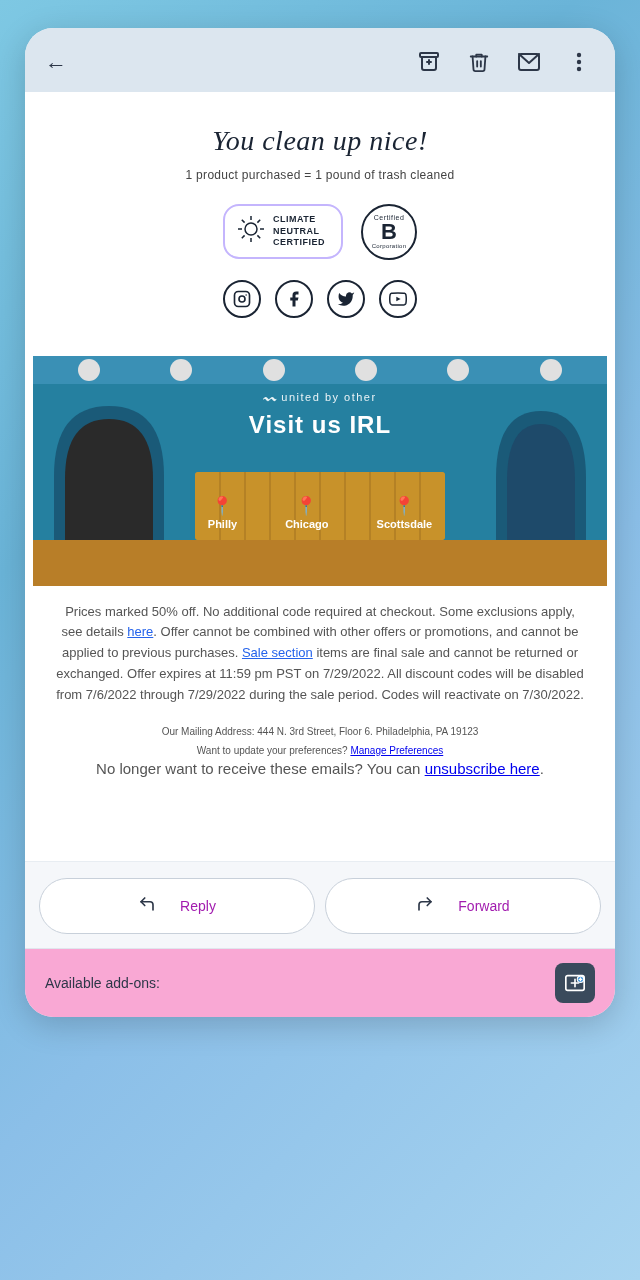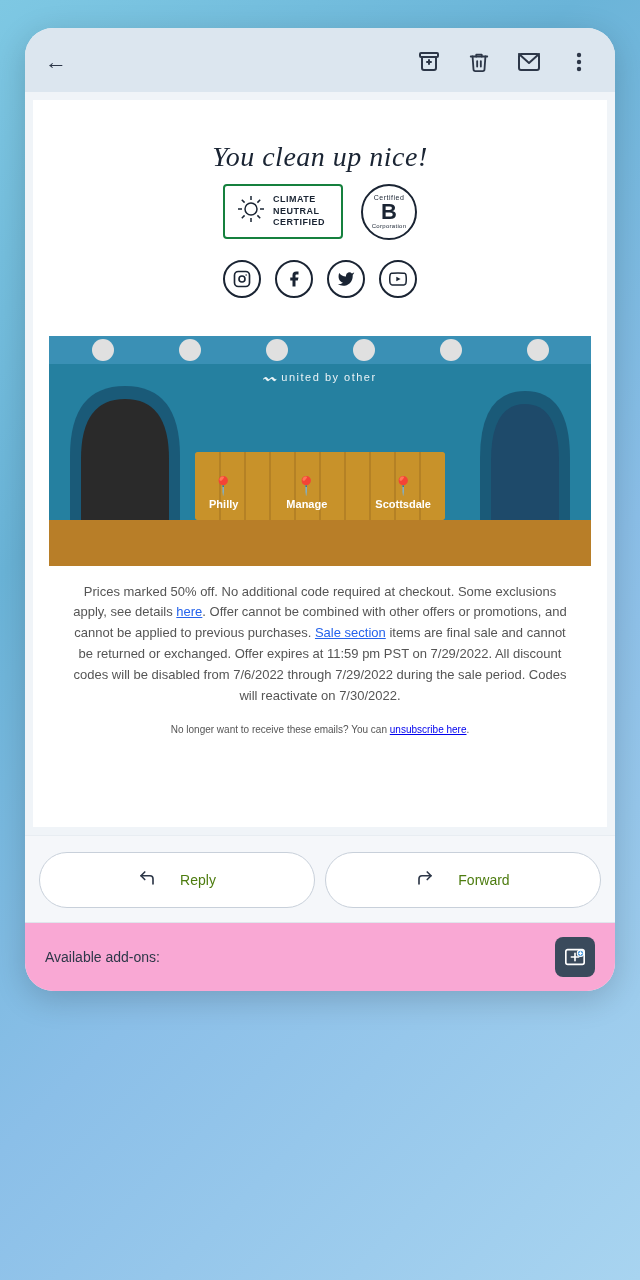--- a/index.html
+++ b/index.html
@@ -49,22 +49,22 @@
       justify-content: center;
       cursor: pointer;
       color: #2d3748;
       font-size: 20px;
     }
     .back-icon { font-size: 22px; font-weight: bold; color: #2d3748; cursor: pointer; }
 
     
     .email-body {
       background: #ffffff;
-      margin: 8px;
-      padding: 16px;
+      margin: 0;
+      padding: 8px;
     }
 
     .email-inner {
       padding: 24px 28px 20px 28px;
     }
 
     .hero-title {
       text-align: center;
       font-family: Georgia, 'Times New Roman', serif;
       font-size: 28px;
@@ -85,22 +85,22 @@
 
     .badges-row {
       display: flex;
       justify-content: center;
       align-items: center;
       gap: 18px;
       margin-bottom: 20px;
     }
 
     .badge-climate {
-      border: 2px solid #15803d;
-      border-radius: 4px;
+      border: 2px solid #c4b5fd;
+      border-radius: 16px;
       padding: 8px 12px;
       display: flex;
       align-items: center;
       gap: 8px;
       min-width: 120px;
     }
 
     .badge-climate .badge-icon {
       font-size: 22px;
       color: #1a2433;
@@ -189,21 +189,21 @@
 
     .preferences-line {
       text-align: center;
       font-size: 10px;
       color: #555;
       padding: 4px 20px 2px;
     }
 
     .unsubscribe-line {
       text-align: center;
-      font-size: 10px;
+      font-size: 15px;
       color: #555;
       padding: 2px 20px 16px;
     }
 
     
     .spacer {
       height: 60px;
       background: #ffffff;
     }
 
@@ -223,21 +223,21 @@
       align-items: center;
       justify-content: center;
       gap: 24px;
       padding: 16px 8px;
       border: 1.5px solid #c8d0da;
       border-radius: 28px;
       background: #ffffff;
       cursor: pointer;
       font-size: 14px;
       font-weight: 500;
-      color: #4d7c0f;
+      color: #a21caf;
       transition: background 0.15s;
     }
 
     .action-btn-icon {
       font-size: 16px;
       color: #2d3748;
     }
 
     
     .bottom-bar {
@@ -438,20 +438,21 @@
           <circle cx="3" cy="19" r="2.2"></circle>
         </svg>
       </div>
     </div>
   </div>
 
   <div class="email-body">
     <div class="email-inner">
 
       <div class="hero-title">You clean up nice!</div>
+      <div class="subtitle">1 product purchased = 1 pound of trash cleaned</div>
 
       <div class="badges-row">
         <div class="badge-climate">
 
           <div class="badge-icon">
             <svg width="28" height="28" viewBox="0 0 28 28">
               <g transform="translate(14,14)">
                 <circle r="6" fill="none" stroke="#1a2433" stroke-width="1.5"></circle>
 
                 <line x1="0" y1="-9" x2="0" y2="-13" stroke="#1a2433" stroke-width="1.5"></line>
@@ -548,43 +549,49 @@
           <line x1="200" y1="0" x2="200" y2="68" stroke="#a07020" stroke-width="1"></line>
           <line x1="225" y1="0" x2="225" y2="68" stroke="#a07020" stroke-width="1"></line>
         </svg>
       </div>
 
       <div class="sv-overlay">
         <div class="sv-brand-row">
           <span class="sv-brand-icon">〰</span>
           <span class="sv-brand-name">united by other</span>
         </div>
+        <div class="sv-visit">Visit us IRL</div>
 
         <div class="sv-locs">
           <div class="sv-loc">
             <div class="sv-pin">📍</div>
             <div class="sv-locname">Philly</div>
           </div>
           <div class="sv-loc">
             <div class="sv-pin">📍</div>
-            <div class="sv-locname">Manage</div>
+            <div class="sv-locname">Chicago</div>
           </div>
           <div class="sv-loc">
             <div class="sv-pin">📍</div>
             <div class="sv-locname">Scottsdale</div>
           </div>
         </div>
       </div>
     </div>
 
     <div class="disclaimer">
       <span>Prices marked 50% off. No additional code required at checkout. Some exclusions apply, see details </span><a href="#">here</a><span>. Offer cannot be combined with other offers or promotions, and cannot be applied to previous purchases. </span><a href="#">Sale section</a><span> items are final sale and cannot be returned or exchanged. Offer expires at 11:59 pm PST on 7/29/2022. All discount codes will be disabled from 7/6/2022 through 7/29/2022 during the sale period. Codes will reactivate on 7/30/2022.</span>
     </div>
 
-
+    <div class="mailing-address">Our Mailing Address: 444 N. 3rd Street, Floor 6. Philadelphia, PA 19123</div>
+
+    <div class="preferences-line">
+      <span>Want to update your preferences?</span>
+      <a href="#">Manage Preferences</a>
+    </div>
 
     <div class="unsubscribe-line">
       <span>No longer want to receive these emails? You can </span><a href="#">unsubscribe here</a><span>.</span>
     </div>
 
     <div class="spacer"></div>
   </div>
 
   <div class="action-buttons">
     <button class="action-btn">

